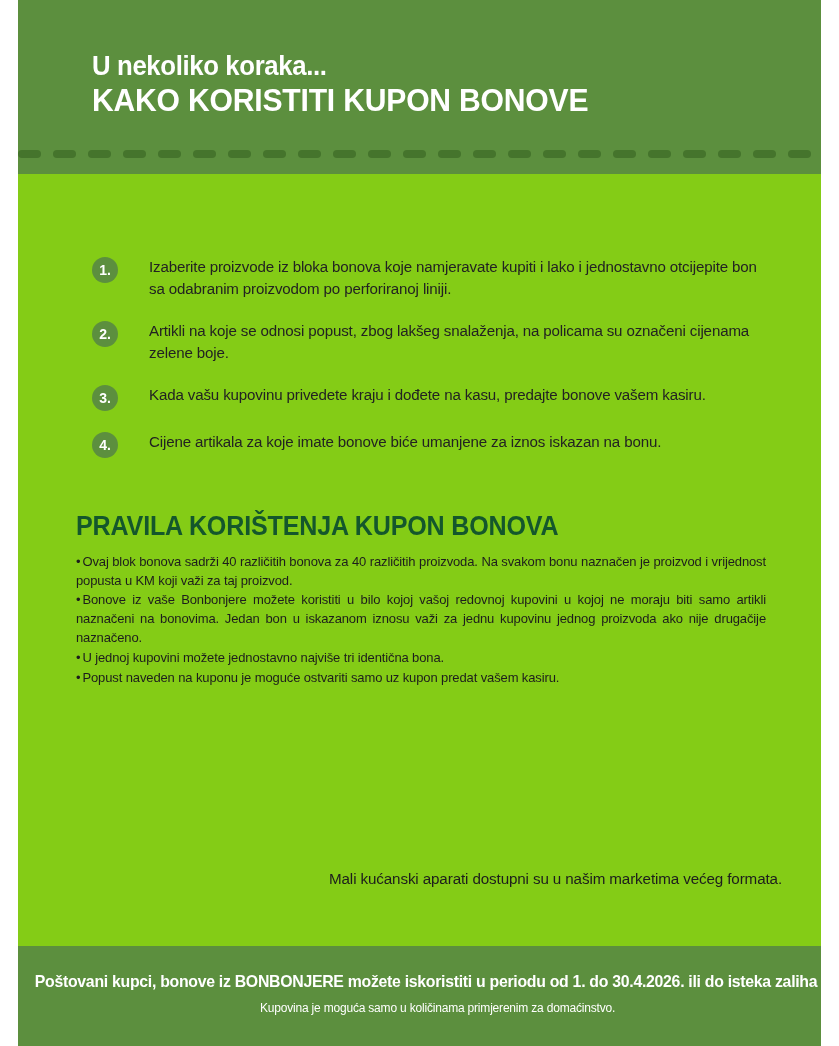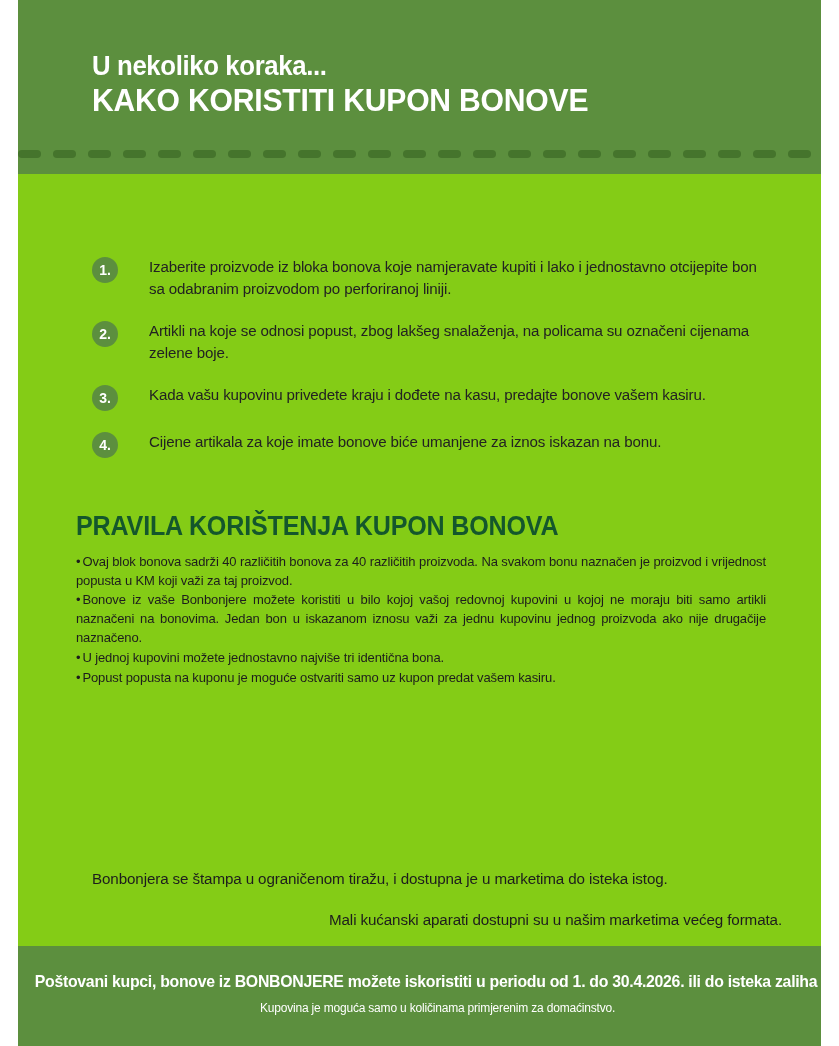--- a/index.html
+++ b/index.html
@@ -256,25 +256,24 @@
       <div class="step-text">Cijene artikala za koje imate bonove biće umanjene za iznos iskazan na bonu.</div>
     </div>
   </div>
 
   <div class="rules">
     <div class="rules-heading">PRAVILA KORIŠTENJA KUPON BONOVA</div>
 
     <p class="rule-item"><span class="bullet">•</span><span>Ovaj blok bonova sadrži 40 različitih bonova za 40 različitih proizvoda. Na svakom bonu naznačen je proizvod i vrijednost popusta u KM koji važi za taj proizvod.</span></p>
     <p class="rule-item"><span class="bullet">•</span><span>Bonove iz vaše Bonbonjere možete koristiti u bilo kojoj vašoj redovnoj kupovini u kojoj ne moraju  biti samo artikli naznačeni na bonovima. Jedan bon u iskazanom iznosu važi za jednu kupovinu jednog proizvoda ako nije drugačije naznačeno.</span></p>
     <p class="rule-item"><span class="bullet">•</span><span>U jednoj kupovini možete jednostavno najviše tri identična bona.</span></p>
-    <p class="rule-item"><span class="bullet">•</span><span>Popust popusta na kuponu je moguće ostvariti samo uz kupon predat vašem kasiru.</span></p>
+    <p class="rule-item"><span class="bullet">•</span><span>Popust naveden na kuponu je moguće ostvariti samo uz kupon predat vašem kasiru.</span></p>
   </div>
 
   <div class="notes">
-    <p class="note">Bonbonjera se štampa u ograničenom tiražu, i dostupna je u marketima do isteka istog.</p>
     <p class="note">Mali kućanski aparati dostupni su u našim marketima većeg formata.</p>
   </div>
 
   <div class="footer">
     <div class="footer-main">Poštovani kupci, bonove iz BONBONJERE možete iskoristiti u periodu od 1. do 30.4.2026. ili do isteka zaliha robe.</div>
     <div class="footer-sub">Kupovina je moguća samo u količinama primjerenim za domaćinstvo.</div>
   </div>
 
 </div>
 

